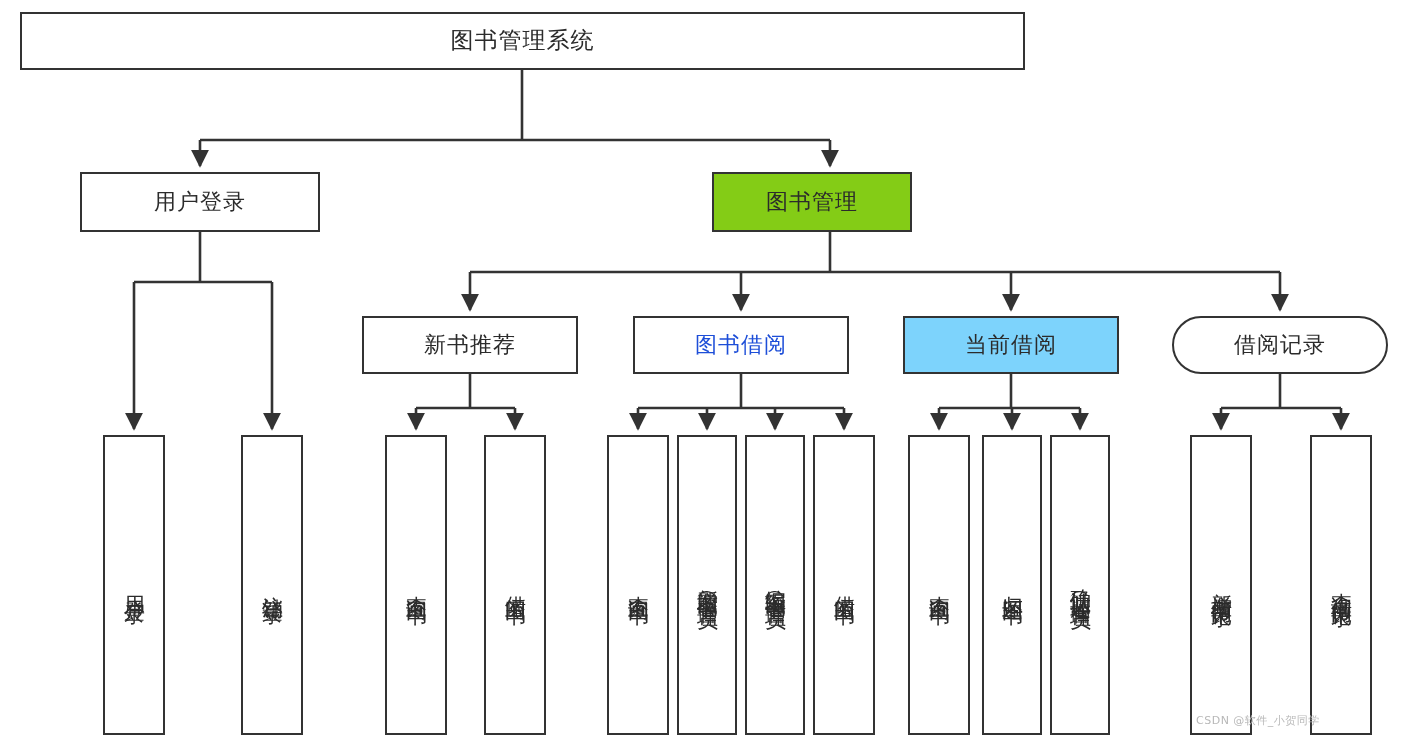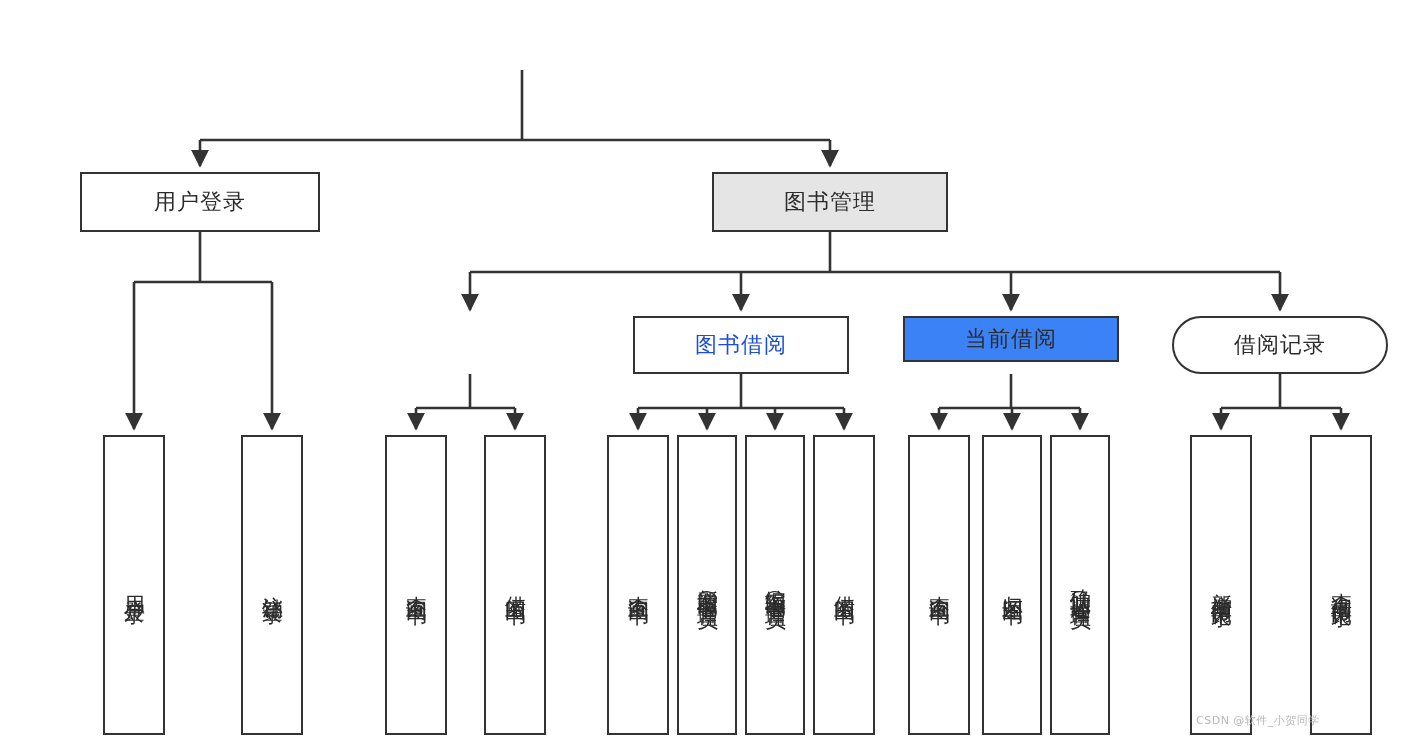--- a/index.html
+++ b/index.html
@@ -118,26 +118,28 @@
       <path d="M 1012 408 L 1012 429" marker-end="url(#arrow)"></path>
       <path d="M 1080 408 L 1080 429" marker-end="url(#arrow)"></path>
 
       <path d="M 1280 374 L 1280 408"></path>
       <path d="M 1221 408 L 1341 408"></path>
       <path d="M 1221 408 L 1221 429" marker-end="url(#arrow)"></path>
       <path d="M 1341 408 L 1341 429" marker-end="url(#arrow)"></path>
     </g>
   </svg>
 
+  <div class="node horizontal root" style="left: 20px; top: 12px; width: 1005px; height: 58px; border-color: rgb(51, 51, 51); background: rgb(255, 255, 255); color: rgb(43, 43, 43);">图书管理系统</div>
 
   <div class="node horizontal lvl2" style="left: 80px; top: 172px; width: 240px; height: 60px; border-color: rgb(51, 51, 51); background: rgb(255, 255, 255); color: rgb(43, 43, 43);">用户登录</div>
-  <div class="node horizontal lvl2" style="left: 712px; top: 172px; width: 236px; height: 60px; border-color: rgb(51, 51, 51); background: #e5e5e5; color: rgb(43, 43, 43);">图书管理</div>
+  <div class="node horizontal lvl2" style="left: 712px; top: 172px; width: 200px; height: 60px; border-color: rgb(51, 51, 51); background: #84cc16; color: rgb(43, 43, 43);">图书管理</div>
 
+  <div class="node horizontal lvl2" style="left: 362px; top: 316px; width: 216px; height: 58px; border-color: rgb(51, 51, 51); background: rgb(255, 255, 255); color: rgb(43, 43, 43);">新书推荐</div>
   <div class="node horizontal lvl2" style="left: 633px; top: 316px; width: 216px; height: 58px; border-color: rgb(51, 51, 51); background: rgb(255, 255, 255); color: #1d4ed8;">图书借阅</div>
-  <div class="node horizontal lvl2" style="left: 903px; top: 316px; width: 216px; height: 46px; border-color: rgb(51, 51, 51); background: #3b82f6; color: rgb(43, 43, 43);">当前借阅</div>
+  <div class="node horizontal lvl2" style="left: 903px; top: 316px; width: 216px; height: 58px; border-color: rgb(51, 51, 51); background: #7dd3fc; color: rgb(43, 43, 43);">当前借阅</div>
   <div class="node horizontal lvl2" style="left: 1172px; top: 316px; width: 216px; height: 58px; border-color: rgb(51, 51, 51); background: rgb(255, 255, 255); color: rgb(43, 43, 43); border-radius: 29px;">借阅记录</div>
 
   <div class="node vertical" style="left: 103px; top: 435px; width: 62px; height: 300px; border-color: rgb(51, 51, 51); background: rgb(255, 255, 255); color: rgb(43, 43, 43);">用户登录</div>
   <div class="node vertical" style="left: 241px; top: 435px; width: 62px; height: 300px; border-color: rgb(51, 51, 51); background: rgb(255, 255, 255); color: rgb(43, 43, 43);">注销登录</div>
   <div class="node vertical" style="left: 385px; top: 435px; width: 62px; height: 300px; border-color: rgb(51, 51, 51); background: rgb(255, 255, 255); color: rgb(43, 43, 43);">查询图书</div>
   <div class="node vertical" style="left: 484px; top: 435px; width: 62px; height: 300px; border-color: rgb(51, 51, 51); background: rgb(255, 255, 255); color: rgb(43, 43, 43);">借阅图书</div>
   <div class="node vertical" style="left: 607px; top: 435px; width: 62px; height: 300px; border-color: rgb(51, 51, 51); background: rgb(255, 255, 255); color: rgb(43, 43, 43);">查询图书</div>
   <div class="node vertical" style="left: 677px; top: 435px; width: 60px; height: 300px; border-color: rgb(51, 51, 51); background: rgb(255, 255, 255); color: rgb(43, 43, 43);">新增图书（管理员）</div>
   <div class="node vertical" style="left: 745px; top: 435px; width: 60px; height: 300px; border-color: rgb(51, 51, 51); background: rgb(255, 255, 255); color: rgb(43, 43, 43);">编辑图书（管理员）</div>
   <div class="node vertical" style="left: 813px; top: 435px; width: 62px; height: 300px; border-color: rgb(51, 51, 51); background: rgb(255, 255, 255); color: rgb(43, 43, 43);">借阅图书</div>

